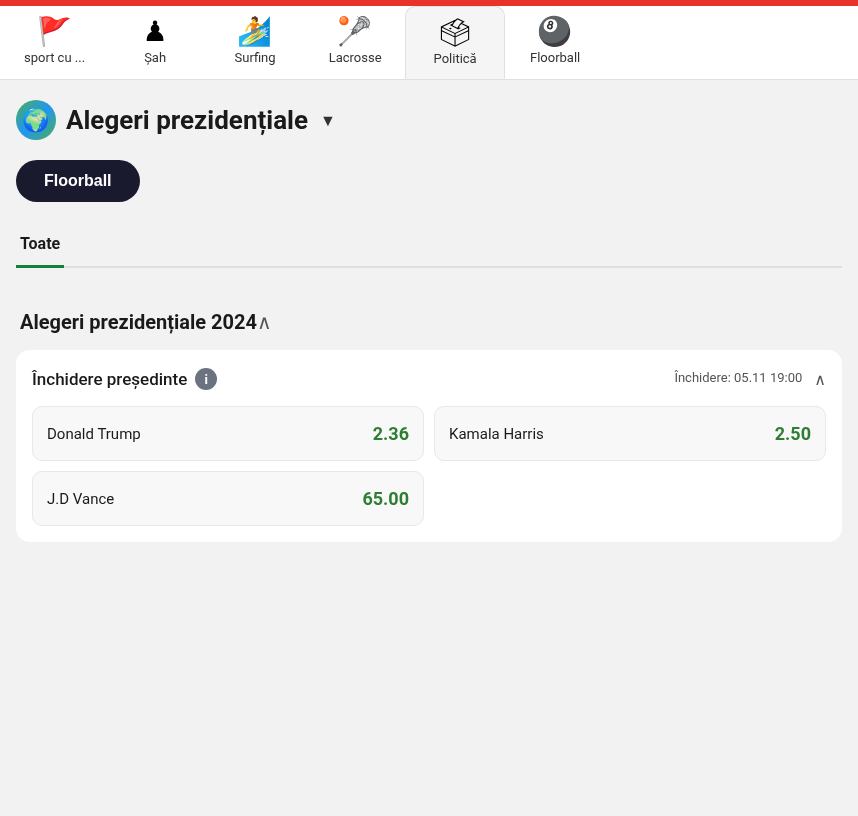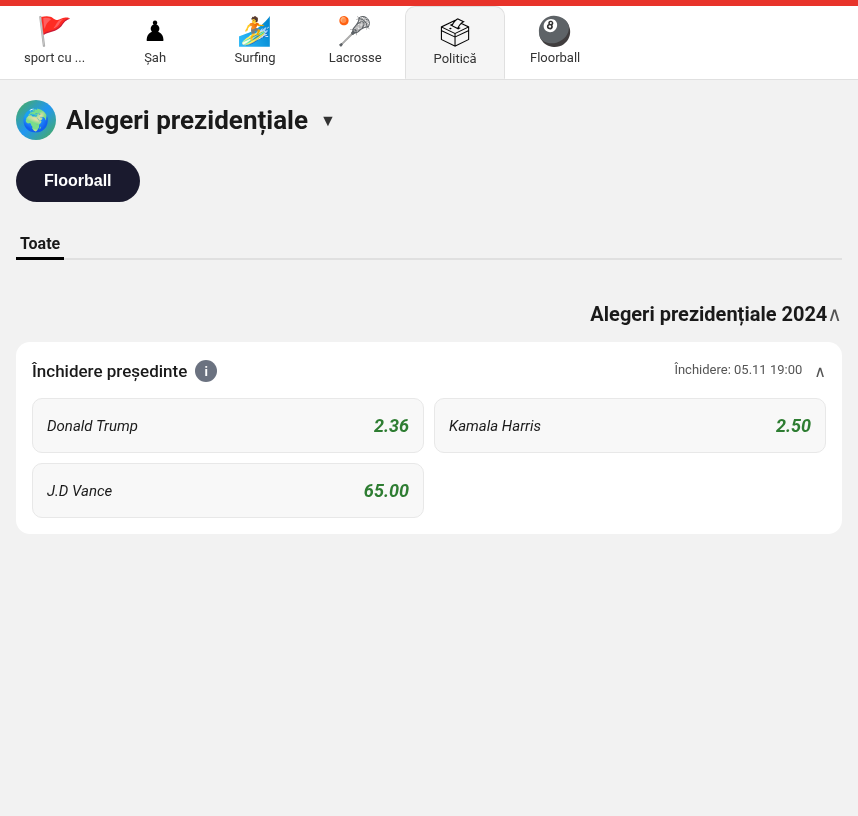--- a/index.html
+++ b/index.html
@@ -99,37 +99,37 @@
       margin-bottom: 24px;
     }
 
     
     .filter-tabs {
       display: flex;
       border-bottom: 2px solid #e0e0e0;
       margin-bottom: 30px;
     }
     .filter-tab {
-      padding: 8px 4px 4px 4px;
+      padding: 8px 4px 12px 4px;
       font-size: 16px;
       font-weight: 700;
       color: #1a1a1a;
       cursor: pointer;
-      border-bottom: 3px solid #000000;
+      border-bottom: 3px solid #15803d;
       margin-bottom: -2px;
     }
 
     
     .section {
       background: #f2f2f2;
     }
     .section-header {
       display: flex;
       align-items: center;
-      justify-content: flex-end;
+      justify-content: flex-start;
       padding: 12px 0 16px 4px;
     }
     .section-title {
       font-size: 20px;
       font-weight: 700;
       color: #1a1a1a;
     }
     .section-chevron {
       font-size: 20px;
       color: #555;
@@ -186,21 +186,20 @@
 
     
     .bet-grid {
       display: flex;
       flex-direction: column;
       gap: 10px;
     }
     .bet-row {
       display: flex;
       gap: 10px;
-      font-style: italic;
     }
     .bet-option {
       flex: 1;
       background: #f8f8f8;
       border: 1px solid #e8e8e8;
       border-radius: 10px;
       padding: 16px 14px;
       display: flex;
       align-items: center;
       justify-content: space-between;

